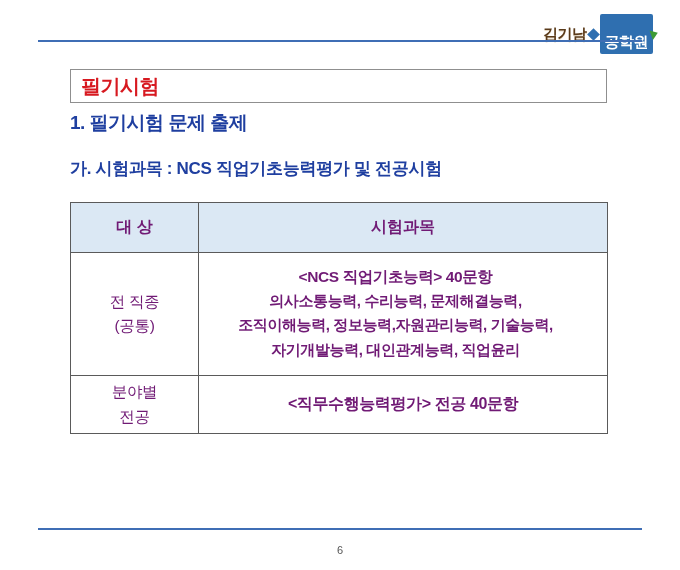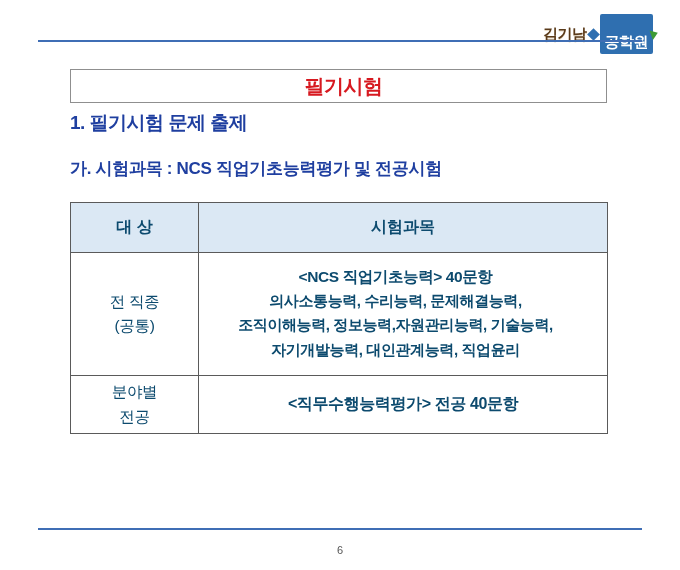--- a/index.html
+++ b/index.html
@@ -82,21 +82,20 @@
   .title-box {
     position: absolute;
     left: 70px;
     top: 69px;
     width: 537px;
     height: 34px;
     border: 1px solid #8f8f8f;
     box-sizing: border-box;
     display: flex;
     align-items: center;
-    justify-content: center;
   }
   .title-text {
     color: #d71920;
     font-size: 20px;
     font-weight: bold;
     margin-left: 10px;
     letter-spacing: -0.5px;
   }
 
   
@@ -129,21 +128,21 @@
   table.exam {
     border-collapse: collapse;
     width: 100%;
     table-layout: fixed;
   }
   table.exam th,
   table.exam td {
     border: 1px solid #5a5a5a;
     text-align: center;
     vertical-align: middle;
-    color: #0c4a6e;
+    color: #701a75;
   }
   table.exam th {
     background: #dbe8f4;
     height: 47px;
     font-size: 16px;
     font-weight: bold;
     letter-spacing: 0px;
   }
   .col-target { width: 128px; }
   .cell-label {

